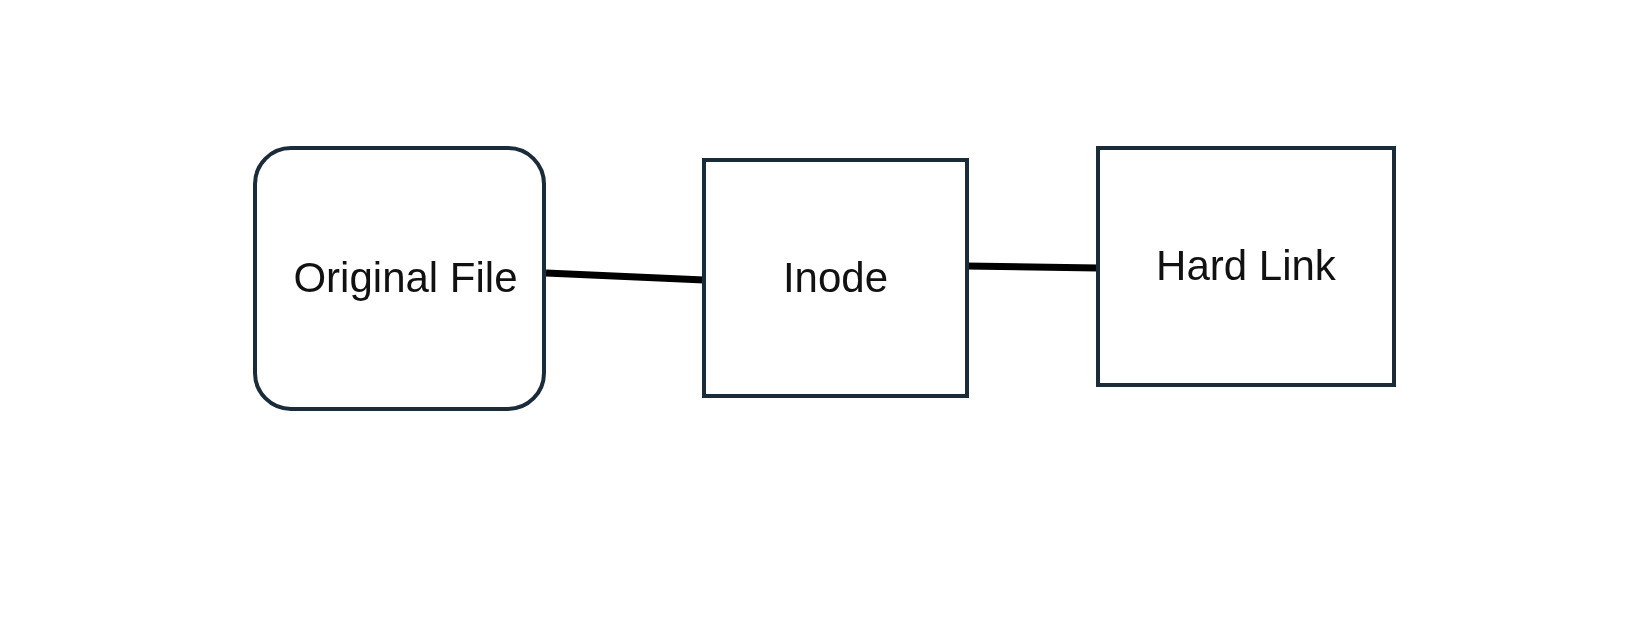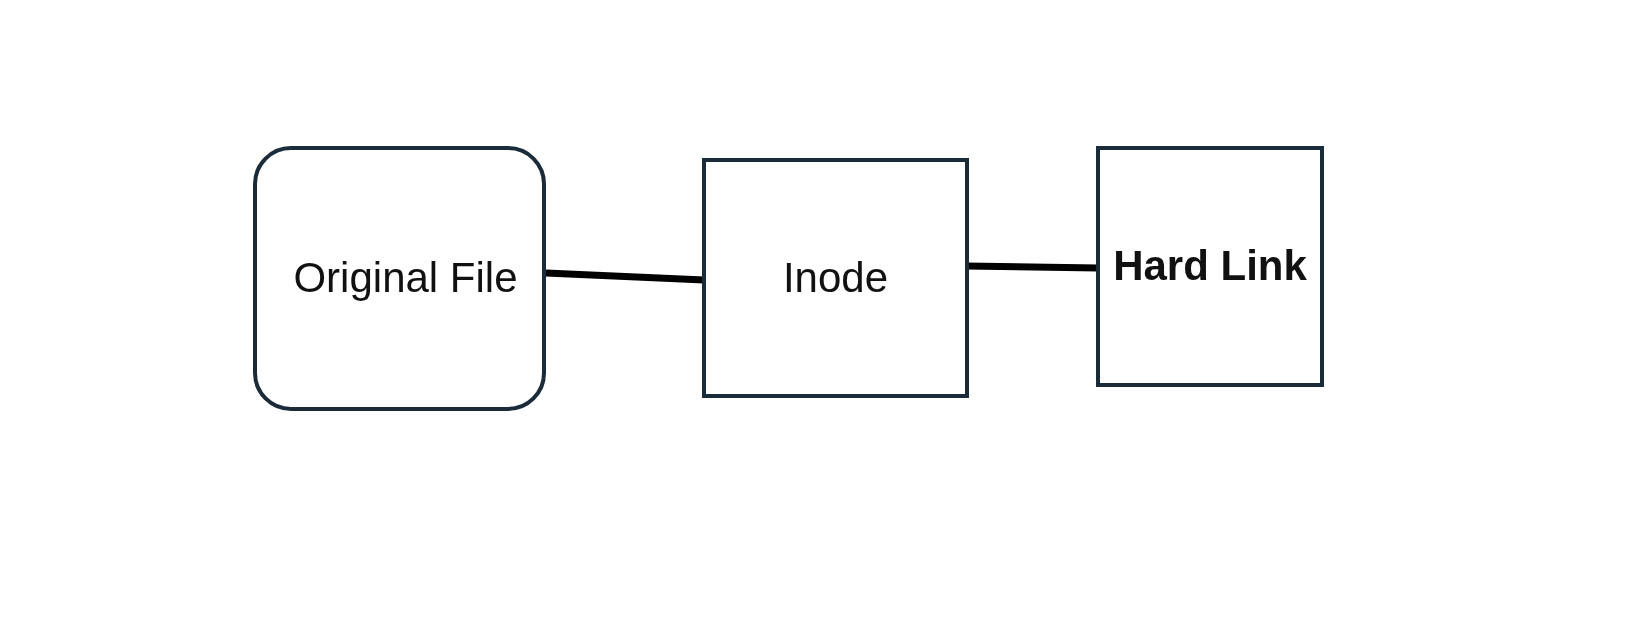--- a/index.html
+++ b/index.html
@@ -56,23 +56,22 @@
   }
   .node-inode {
     left: 702px;
     top: 158px;
     width: 267px;
     height: 240px;
   }
   .node-hard-link {
     left: 1096px;
     top: 146px;
-    width: 228px;
+    width: 300px;
     height: 241px;
-    font-weight: bold;
   }
 </style>
 </head>
 <body>
 
 <div class="canvas">
 
   <svg class="connector-layer" viewBox="0 0 1652 624" xmlns="http://www.w3.org/2000/svg">
     <line x1="546" y1="273" x2="704" y2="280"></line>
     <line x1="966" y1="266" x2="1098" y2="268"></line>

